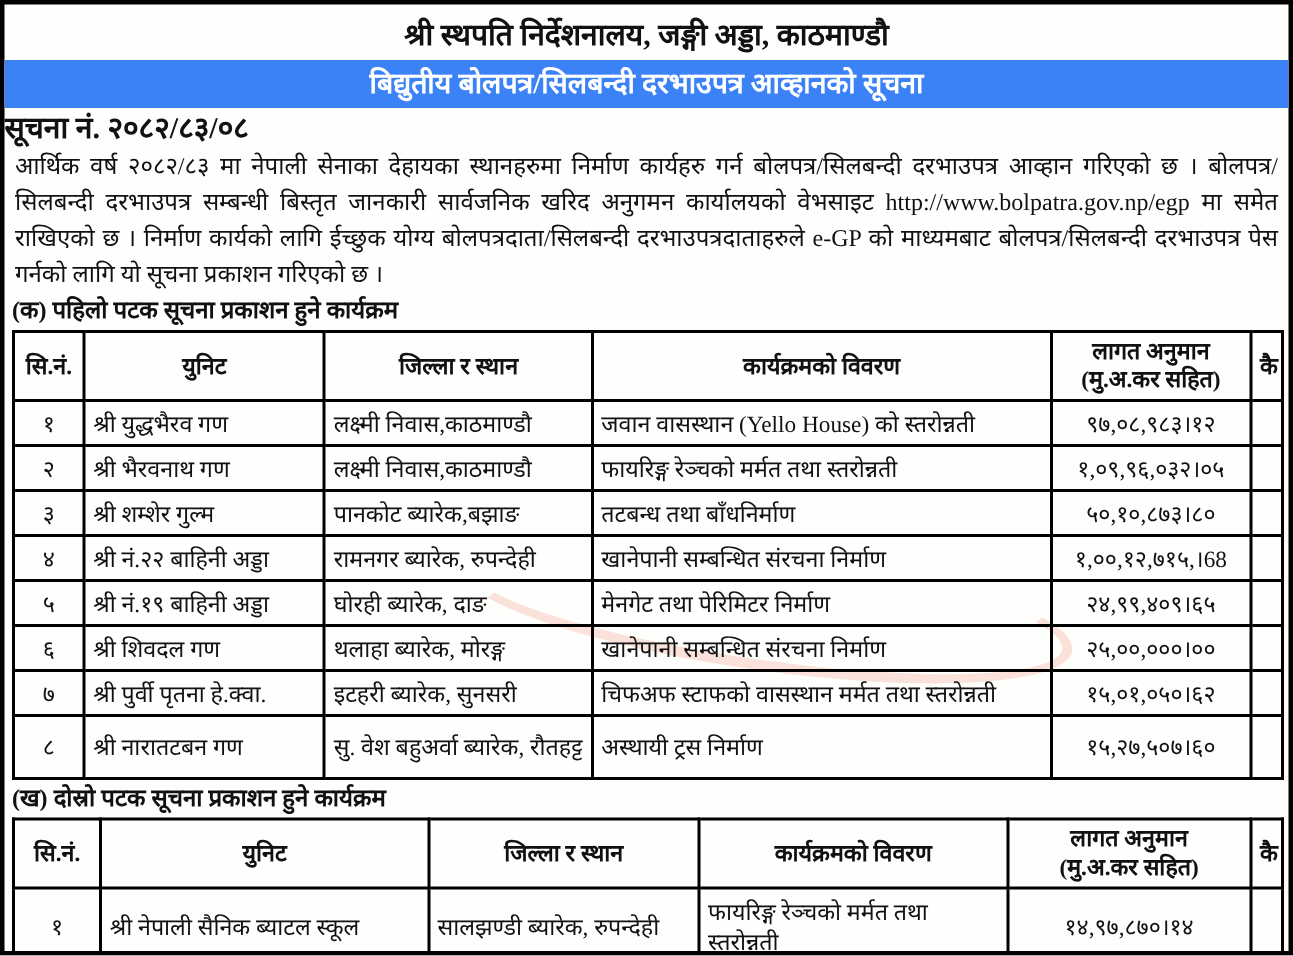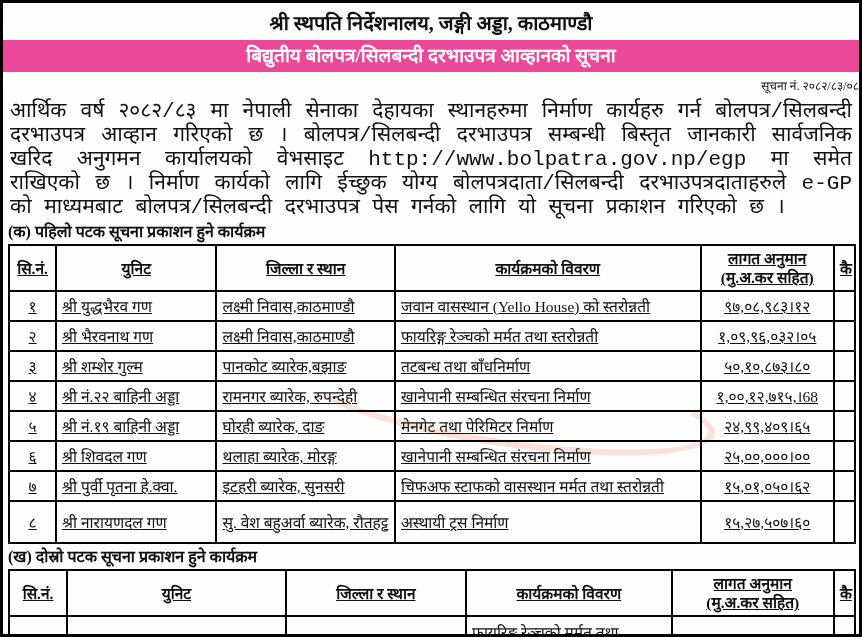--- a/index.html
+++ b/index.html
@@ -8,37 +8,36 @@
     margin:0 auto; background:#fefefd; color:#111;
     border:3px solid #000; position:relative; overflow:hidden;
     font-family:"Liberation Serif","DejaVu Serif",serif;
   }
   .content { position:relative; z-index:1; }
   .org-title {
     text-align:center; font-weight:bold; font-size:20px;
     padding:6px 0 4px;
   }
   .black-bar {
-    background:#ec4899; color:#fff; text-align:center;
+    background:#3b82f6; color:#fff; text-align:center;
     font-weight:bold; font-size:19px; padding:2px 0 4px;
   }
   .center-line {
-    text-align:right; font-weight:normal; font-size:12px; line-height:20px;
+    text-align:left; font-weight:bold; font-size:20px; line-height:20px;
   }
   .center-line.first { margin-top:4px; }
   .body-text {
-    margin:4px 7px 2px; font-size:21px; line-height:24px;
+    margin:4px 7px 2px; font-size:16px; line-height:24px;
     text-align:justify;
-    font-family:Liberation Mono, monospace;
   }
   .section-line { font-weight:bold; font-size:16px; line-height:20px; margin:1px 5px 2px; }
   .section-title { }
   table.notice {
     border-collapse:collapse; width:848px; margin:0 5px 3px;
-    table-layout:fixed; background:transparent;text-decoration:underline;
+    table-layout:fixed; background:transparent;
   }
   table.notice th, table.notice td {
     border:2px solid #000; padding:1px 5px; font-size:15.5px;
     vertical-align:middle; overflow:hidden;
   }
   table.notice th { font-weight:bold; text-align:center; height:42px; line-height:19px; }
   table.notice td { height:26px; }
   td.c { text-align:center; }
   tr.tall td { height:38px; line-height:19px; }
   tr.tall2 td { height:50px; line-height:20px; }
@@ -157,21 +156,21 @@
         <tr>
           <td class="c">७</td>
           <td>श्री पुर्वी पृतना हे.क्वा.</td>
           <td>इटहरी ब्यारेक, सुनसरी</td>
           <td>चिफअफ स्टाफको वासस्थान मर्मत तथा स्तरोन्नती</td>
           <td class="c">१५,०१,०५०।६२</td>
           <td></td>
         </tr>
         <tr class="tall">
           <td class="c">८</td>
-          <td>श्री नारायणदल गण</td>
+          <td>श्री नारातटबन गण</td>
           <td>सु. वेश बहुअर्वा ब्यारेक, रौतहट्ट</td>
           <td>अस्थायी ट्रस निर्माण</td>
           <td class="c">१५,२७,५०७।६०</td>
           <td></td>
         </tr>
       </tbody>
     </table>
 
     <div class="section-line">
       <span>(ख)</span>

